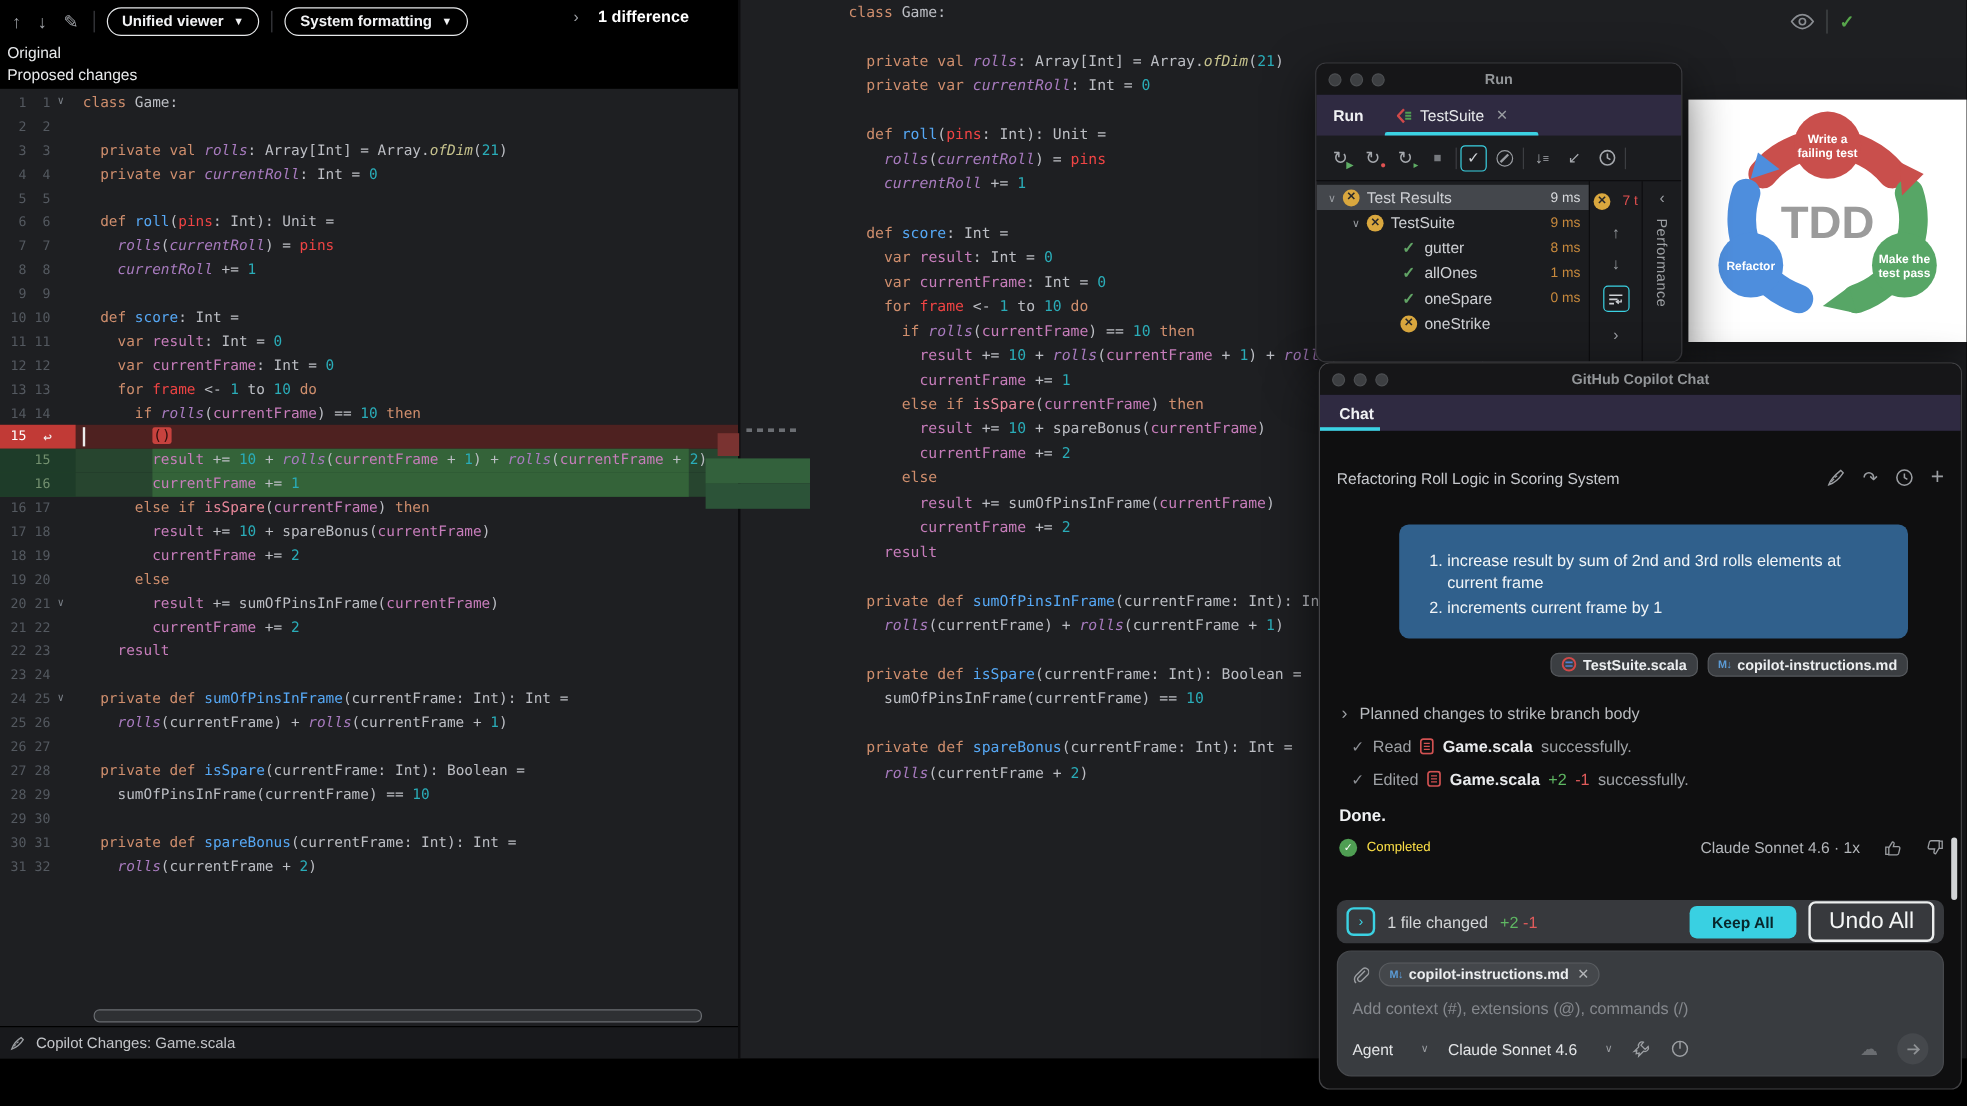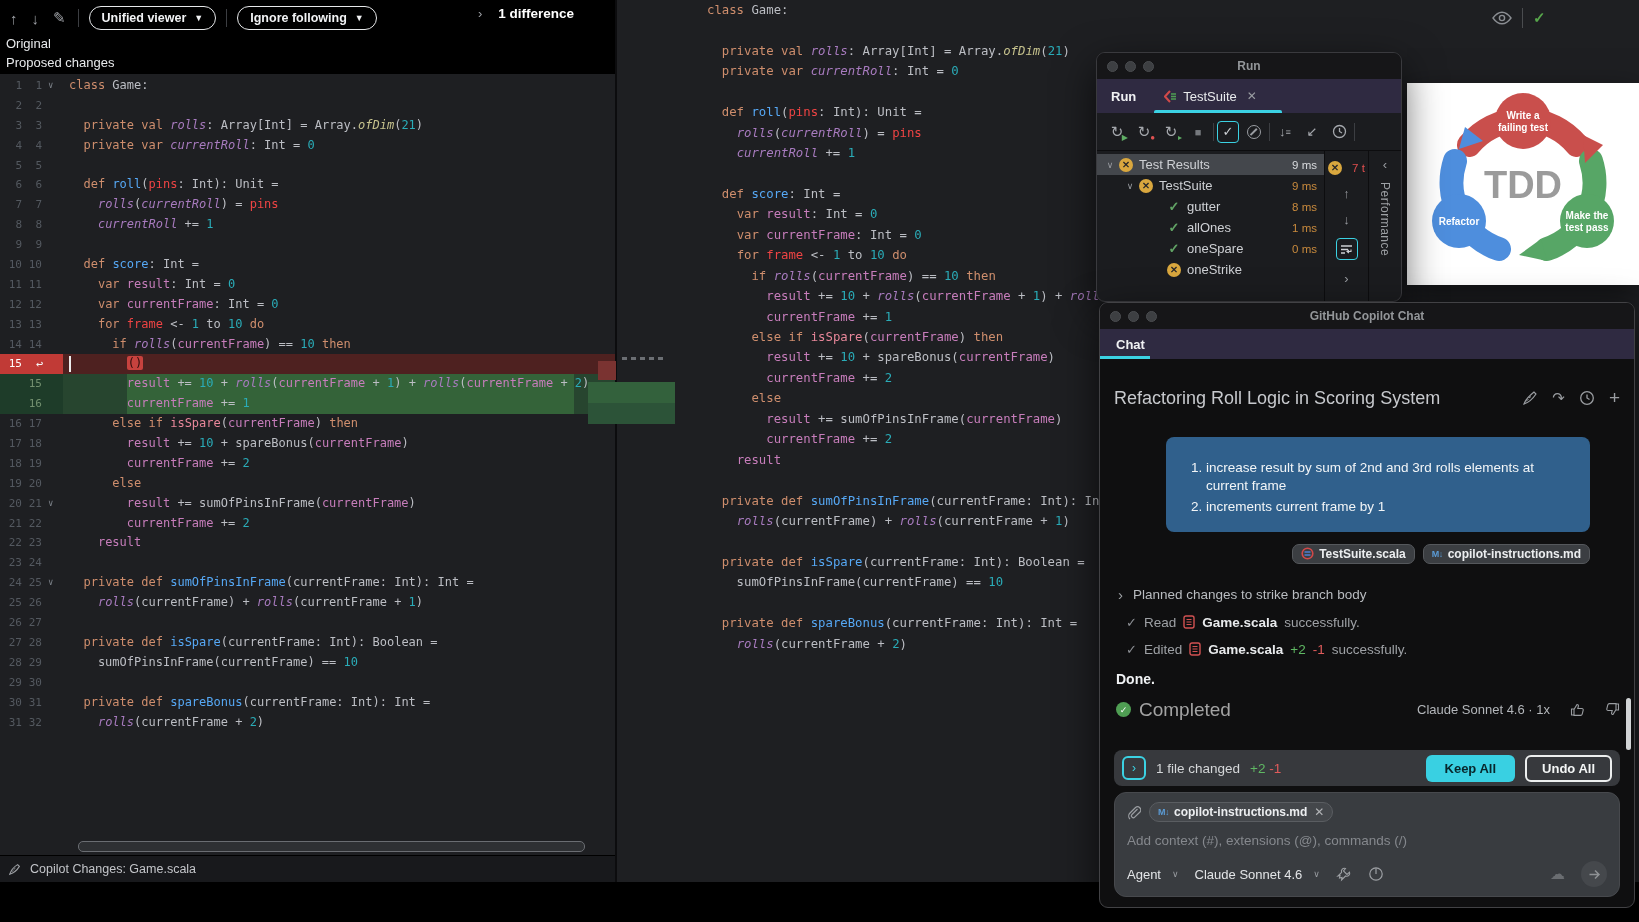--- a/index.html
+++ b/index.html
@@ -127,62 +127,62 @@
     box-shadow:0 10px 30px rgba(0,0,0,.5);}
 
   
   #chat-window{left:1099px;top:302px;width:536px;height:606px;background:#0f0f10;border:1px solid #424245;z-index:30;
     display:flex;flex-direction:column;box-sizing:border-box;}
   #chat-tabs{height:30px;background:#2f2a41;position:relative;display:flex;align-items:center;flex:none;}
   #chat-tab-label{color:#f0f1f3;font-size:13px;margin-left:16px;font-weight:bold;}
   #chat-tab-underline{position:absolute;left:0;bottom:0;width:50px;height:3px;background:#3bd2e3;}
   #chat-content{flex:1;display:flex;flex-direction:column;padding:0 14px 10px 14px;overflow:hidden;}
   #thread-header{margin-top:28px;display:flex;align-items:center;}
-  #thread-title{color:#c7c9cd;font-size:18px;flex:1;}
+  #thread-title{color:#c7c9cd;font-size:13px;flex:1;}
   .th-ico{color:#9a9da1;font-size:15px;margin-left:14px;cursor:pointer;display:flex;align-items:center;}
   #user-bubble{margin-top:28px;margin-left:52px;width:424px;box-sizing:border-box;background:#30608c;
     border-radius:8px;padding:12px 16px;color:#f2f5f7;font-size:13.5px;line-height:1.35;}
   #user-bubble ol{margin:10px 0 2px 0;padding-left:24px;}
   #user-bubble li{margin-bottom:3px;}
   #chips-row{margin-top:12px;margin-left:52px;width:424px;display:flex;justify-content:flex-end;gap:8px;}
   .chip{display:flex;align-items:center;gap:5px;background:#3b3e42;border:1px solid #55585c;border-radius:7px;
     padding:2px 8px;color:#eceef0;font-weight:bold;font-size:12px;cursor:pointer;}
   .md-ico{color:#5b9bd5;font-weight:bold;font-size:9px;letter-spacing:-.5px;}
   #planned-row{margin-top:22px;display:flex;align-items:center;gap:10px;color:#b9bcc0;font-size:13.5px;padding-left:4px;}
   #planned-row .pchev{color:#9ea1a5;font-size:15px;cursor:pointer;}
   .step-row{margin-top:12px;display:flex;align-items:center;gap:7px;padding-left:12px;font-size:13.5px;color:#9ea1a5;}
   .step-row .ck{color:#8c8f94;font-size:13px;}
   .step-row .fname{color:#e8eaec;font-weight:bold;}
   .plus{color:#5fb863;}
   .minus{color:#e05b5b;}
   #done-row{margin-top:14px;color:#f0f2f4;font-weight:bold;font-size:14px;padding-left:2px;}
   #completed-row{margin-top:12px;display:flex;align-items:center;gap:8px;padding-left:2px;}
   #completed-badge{width:15px;height:15px;border-radius:50%;background:#4f9e53;color:#fff;font-size:9px;
     display:flex;align-items:center;justify-content:center;}
-  #completed-text{color:#a3a3a3;font-size:19px;}
+  #completed-text{color:#fde047;font-size:11px;}
   #model-usage{margin-left:auto;color:#b3b6ba;font-size:13px;}
   .thumb{margin-left:12px;cursor:pointer;display:flex;align-items:center;}
   #chat-spacer{flex:1;}
   #changes-bar{height:36px;background:#37393d;border-radius:8px;display:flex;align-items:center;gap:10px;
     padding:0 8px;flex:none;}
   #changes-toggle{width:24px;height:24px;border:2px solid #3bd2e3;border-radius:6px;color:#3bd2e3;background:none;
     font-size:12px;display:flex;align-items:center;justify-content:center;cursor:pointer;box-sizing:border-box;}
   #changes-text{color:#d5d7d9;font-size:13.5px;}
   #changes-counts{font-size:13.5px;}
   #keep-all-btn{margin-left:auto;background:#39d0e2;color:#08272c;font-weight:bold;font-size:13px;border:none;
     border-radius:6px;padding:6px 19px;curs​or:pointer;cursor:pointer;}
-  #undo-all-btn{background:none;border:2px solid #eceeee;color:#f4f6f6;font-weight:bold;font-size:13px;
+  #undo-all-btn{background:none;border:2px solid #eceeee;color:#f4f6f6;font-weight:normal;font-size:19px;
     border-radius:6px;padding:4px 15px;cursor:pointer;}
   #input-card{margin-top:6px;background:#393c40;border:1px solid #47494d;border-radius:12px;padding:9px 12px;flex:none;}
   #attach-row{display:flex;align-items:center;gap:8px;}
   .chip.small{border-radius:10px;background:#44474b;border-color:#5a5d61;}
   .chip .x{color:#b3b5b8;font-weight:normal;margin-left:2px;}
   #prompt-placeholder{margin-top:11px;color:#85888d;font-size:13.5px;}
   #agent-row{margin-top:13px;display:flex;align-items:center;gap:6px;}
-  .agent-item{color:#e3e5e7;font-size:13px;display:flex;align-items:center;gap:11px;cursor:pointer;}
+  .agent-item{color:#e3e5e7;font-size:13px;display:flex;align-items:center;gap:23px;cursor:pointer;}
   .caret-sm{color:#9a9da1;font-size:9px;}
   .ag-ico{margin-left:10px;display:flex;align-items:center;cursor:pointer;}
   #send-btn{margin-left:10px;width:26px;height:26px;border-radius:50%;background:#45484c;border:none;
     display:flex;align-items:center;justify-content:center;cursor:pointer;}
   #cloud-ico{margin-left:auto;color:#6a6d71;font-size:15px;cursor:pointer;}
   #chat-scrollbar{position:absolute;right:3px;top:395px;width:5px;height:52px;background:#d2d4d6;border-radius:3px;z-index:31;}
 </style>
 </head>
 <body>
 
@@ -241,21 +241,21 @@
         <button class="tb-ico">↑</button>
         <button class="tb-ico">↓</button>
         <button class="tb-ico">✎</button>
         <span class="tb-sep"></span>
         <button class="pill-btn">
           <span>Unified viewer</span>
           <span class="caret-down">▼</span>
         </button>
         <span class="tb-sep"></span>
         <button class="pill-btn">
-          <span>Ignore following</span>
+          <span>System formatting</span>
           <span class="caret-down">▼</span>
         </button>
       </div>
       <div id="diff-count-wrap">
         <span id="diff-count-chev">›</span>
         <span id="diff-count">1 difference</span>
       </div>
       <div class="diff-label" id="lbl-original">Original</div>
       <div class="diff-label" id="lbl-proposed">Proposed changes</div>
     </div>

